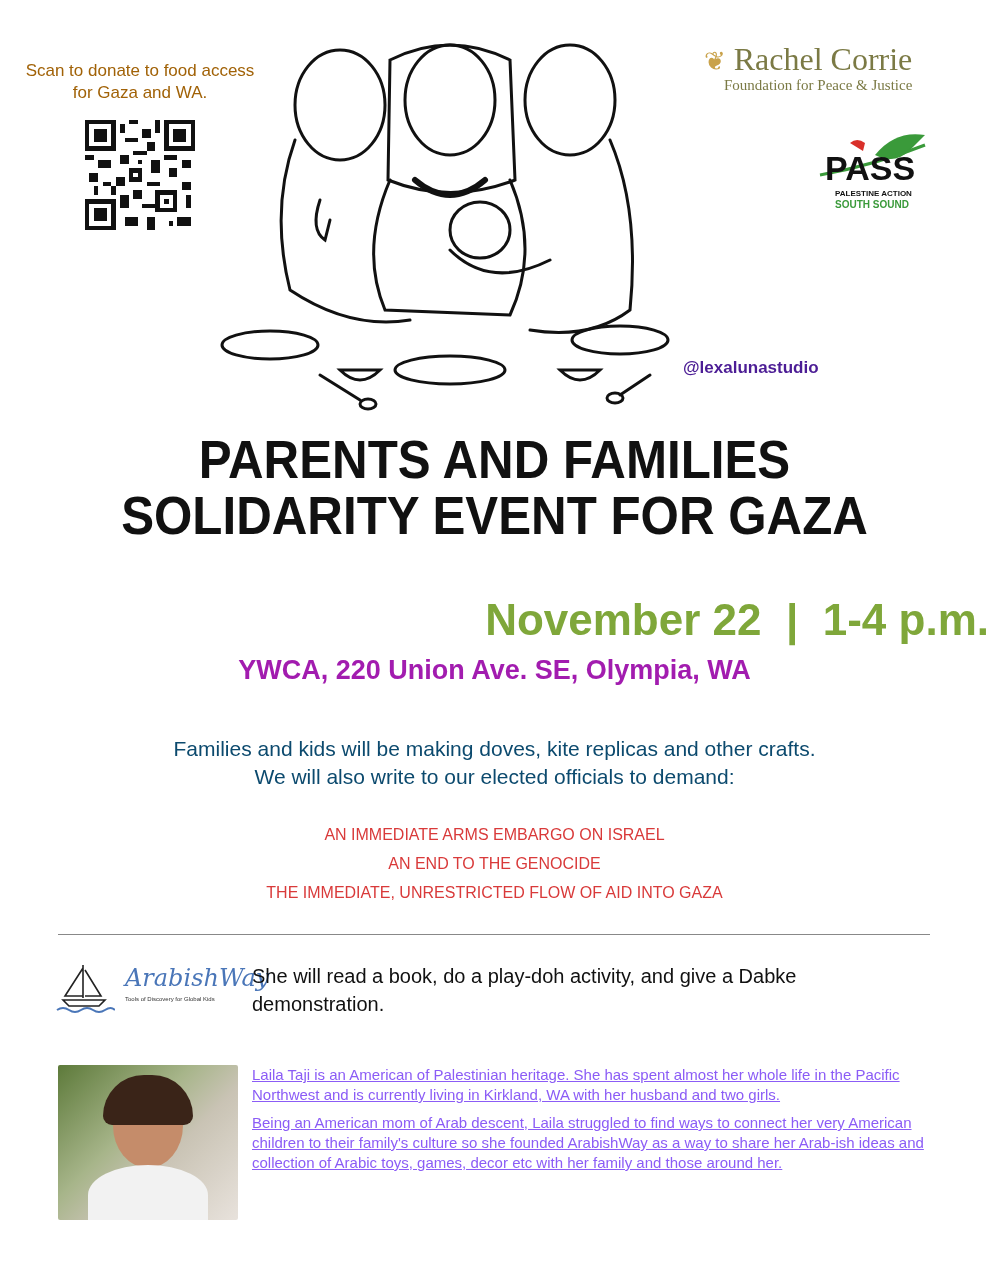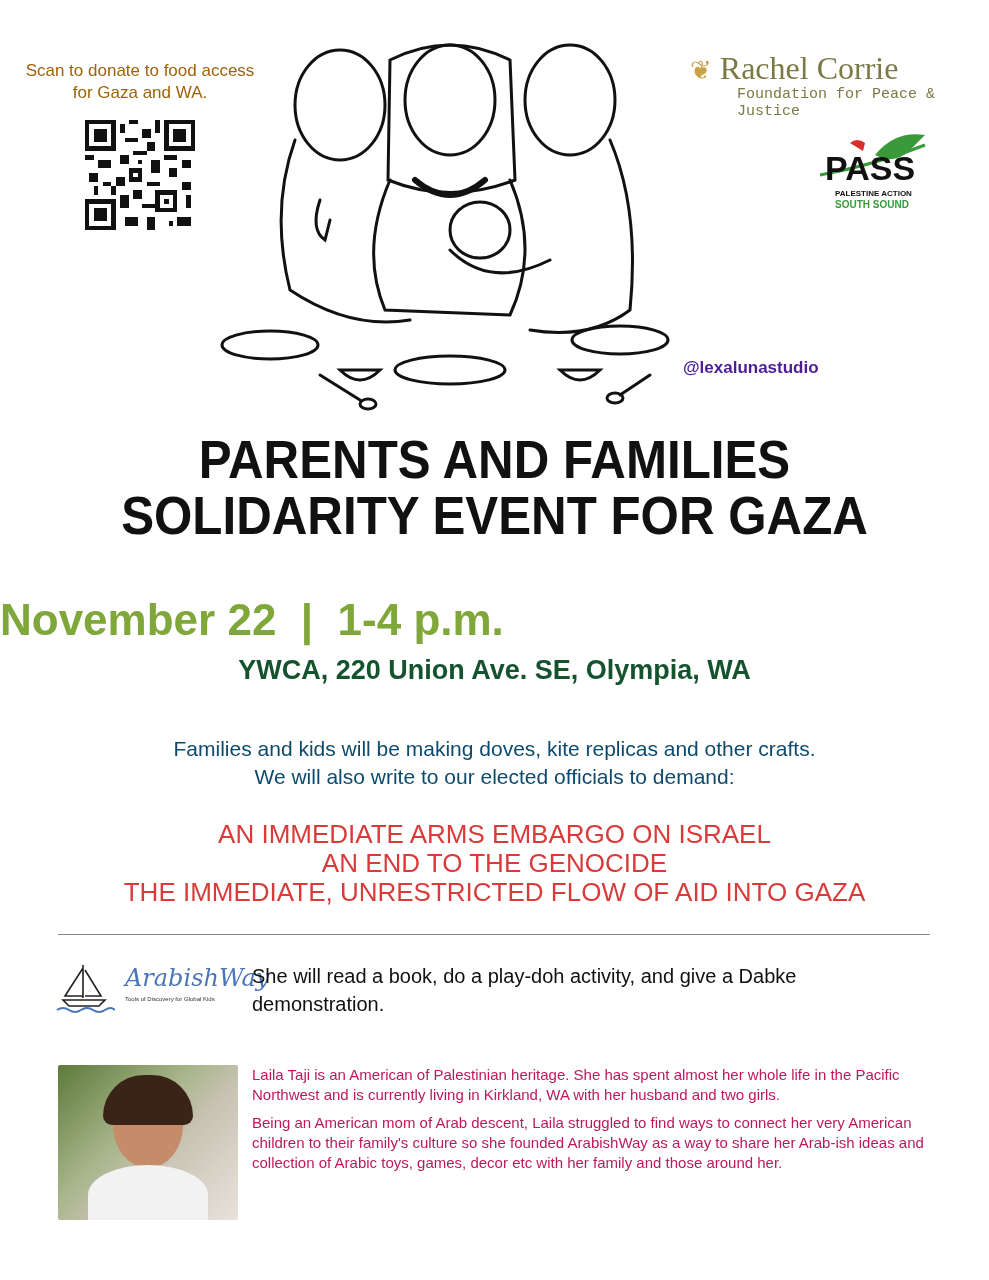--- a/index.html
+++ b/index.html
@@ -2,34 +2,34 @@
 <html><head>
 <meta charset="utf-8">
 <style>
   html,body{margin:0;padding:0;background:#fff;}
   body{width:989px;height:1280px;position:relative;overflow:hidden;font-family:"Liberation Sans",sans-serif;color:#111;}
   .abs{position:absolute;}
   .scan{left:20px;top:60px;width:240px;text-align:center;font-size:17px;line-height:22px;color:#a16207;}
   .qr{left:85px;top:120px;width:110px;height:110px;}
   .illus{left:210px;top:30px;width:470px;height:390px;}
   .credit{left:683px;top:358px;font-size:17px;font-weight:bold;color:#4c1d95;}
-  .rc{left:690px;top:53px;}
+  .rc{left:690px;top:44px;text-align:right;}
   .rc-name{font-family:"Liberation Serif",serif;font-size:32px;color:#7b7a45;line-height:30px;}
-  .rc-sub{font-family:Liberation Mono, monospace;font-size:15px;color:#7b7a45;margin-left:47px;}
+  .rc-sub{font-family:Liberation Serif, serif;font-size:15px;color:#7b7a45;margin-left:34px;}
   .pass{left:815px;top:125px;width:120px;height:100px;}
   .title{left:0;top:432px;width:989px;text-align:center;font-weight:bold;font-size:53px;line-height:56px;letter-spacing:0px;color:#111;transform:scaleX(0.93);}
-  .date{left:0;top:595px;width:989px;text-align:left;font-weight:bold;font-size:44px;color:#7fa73a;}
-  .venue{left:0;top:655px;width:989px;text-align:center;font-weight:bold;font-size:27px;color:#14532d;}
+  .date{left:0;top:595px;width:989px;text-align:right;font-weight:bold;font-size:44px;color:#7fa73a;}
+  .venue{left:0;top:655px;width:989px;text-align:center;font-weight:bold;font-size:27px;color:#a21caf;}
   .intro{left:0;top:735px;width:989px;text-align:center;font-size:21px;line-height:28px;font-weight:normal;color:#0c4a6e;}
-  .demands{left:0;top:820px;width:989px;text-align:center;font-size:26px;line-height:29px;color:#d93a3a;}
+  .demands{left:0;top:820px;width:989px;text-align:center;font-size:16px;line-height:29px;color:#d93a3a;}
   .rule{left:58px;top:934px;width:872px;height:1px;background:#888;}
   .aw{left:55px;top:960px;width:190px;height:60px;}
   .guest{left:252px;top:962px;width:680px;font-size:20px;line-height:28px;color:#111;}
   .photo{left:58px;top:1065px;width:180px;height:155px;background:linear-gradient(135deg,#5d7a3a,#a7b58a 40%,#c9c3b4 60%,#e8e2dc);border-radius:2px;overflow:hidden;}
-  .bio{left:252px;top:1065px;width:690px;font-size:15px;line-height:20px;color:#be185d;}
+  .bio{left:252px;top:1065px;width:690px;font-size:15px;line-height:20px;color:#8b5cf6;text-decoration:underline;}
   .bio p{margin:0 0 8px 0;}
 </style>
 </head>
 <body>
 
 <div class="abs scan">Scan to donate to food access for Gaza and WA.</div>
 
 <svg class="abs qr" viewBox="0 0 25 25" shape-rendering="crispEdges">
   <rect width="25" height="25" fill="#fff"></rect>
   <g fill="#111">

